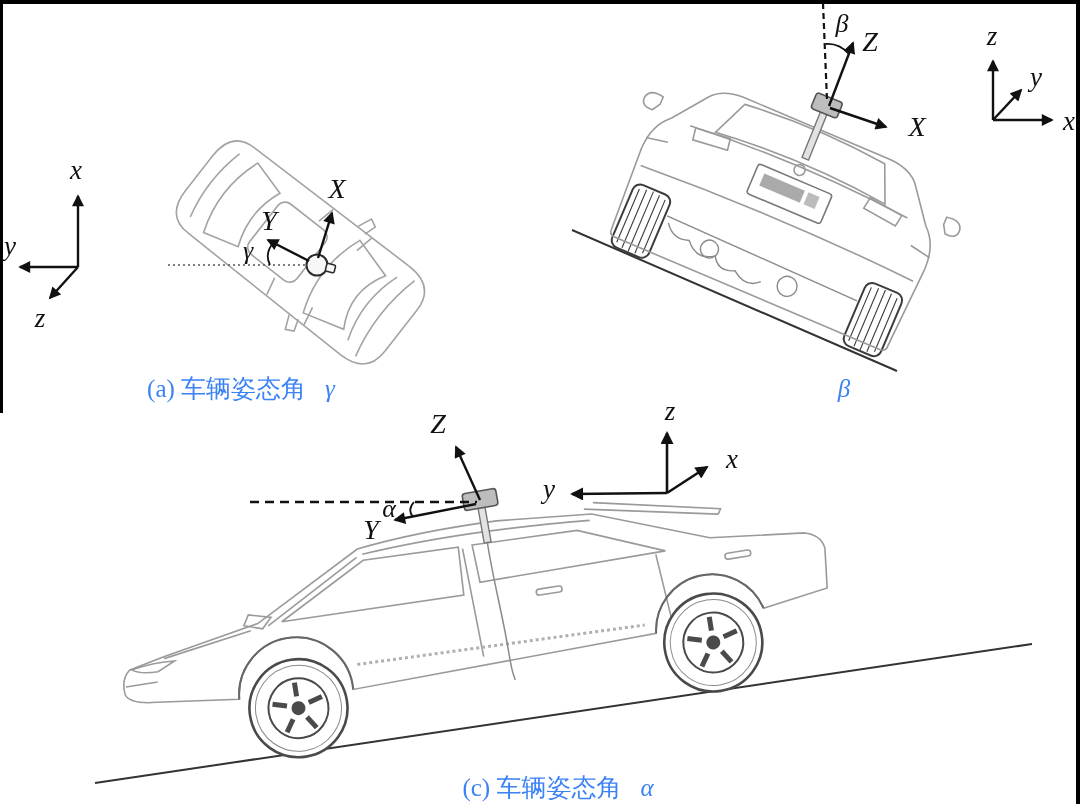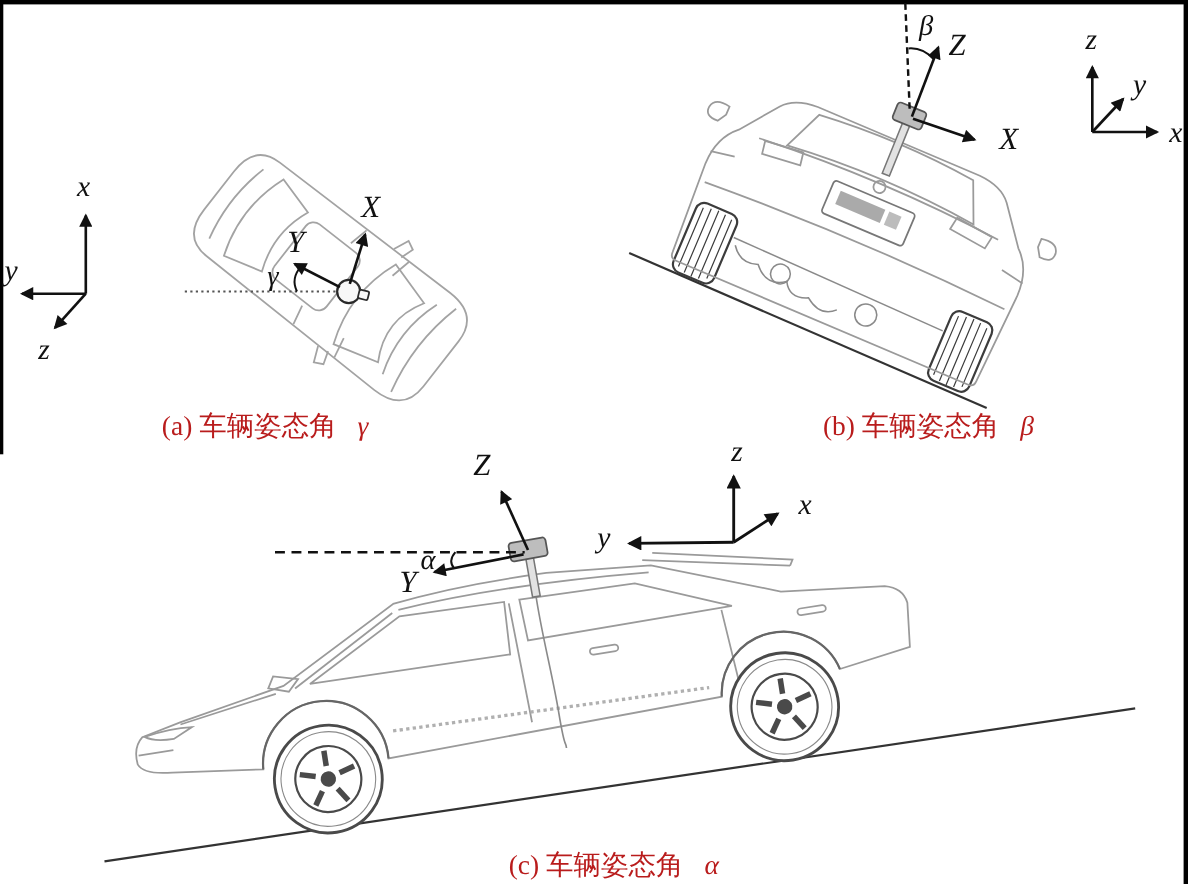--- a/index.html
+++ b/index.html
@@ -8,21 +8,21 @@
   .frame{position:absolute;background:#000;}
   .frame-top{left:0;top:0;width:1080px;height:4px;}
   .frame-right{left:1076px;top:0;width:4px;height:804px;}
   .frame-left{left:0;top:0;width:3px;height:413px;}
   svg{position:absolute;left:0;top:0;}
   .lbl{position:absolute;transform:translate(-50%,-50%);font-style:italic;color:#111;
        font-family:"Liberation Serif","DejaVu Serif",serif;white-space:nowrap;line-height:1;}
   .lc{font-size:27px;}       
   .uc{font-size:28px;}       
   .gk{font-size:26px;}       
-  .caption{position:absolute;transform:translate(-50%,-50%);font-size:25px;color:#b91c1c;
+  .caption{position:absolute;transform:translate(-50%,-50%);font-size:25px;color:#3b82f6;
            white-space:nowrap;display:flex;align-items:baseline;gap:19px;line-height:1;text-align:center;}
   .caption .sym{font-style:italic;}
 </style>
 </head>
 <body>
 
 <div class="canvas">
 
   <div class="frame frame-top"></div>
   <div class="frame frame-right"></div>
@@ -221,21 +221,20 @@
 
   <span class="lbl lc" style="left:670px;top:411px">z</span>
   <span class="lbl lc" style="left:732px;top:459px">x</span>
   <span class="lbl lc" style="left:549px;top:489px">y</span>
 
   <div class="caption" style="left:241px;top:388px">
     <span>(a) 车辆姿态角</span>
     <span class="sym">γ</span>
   </div>
   <div class="caption" style="left:844px;top:388px">
-    <span>(b) 车辆姿态角</span>
     <span class="sym">β</span>
   </div>
   <div class="caption" style="left:558px;top:787px">
     <span>(c) 车辆姿态角</span>
     <span class="sym">α</span>
   </div>
 
 </div>
 
 </body></html>

